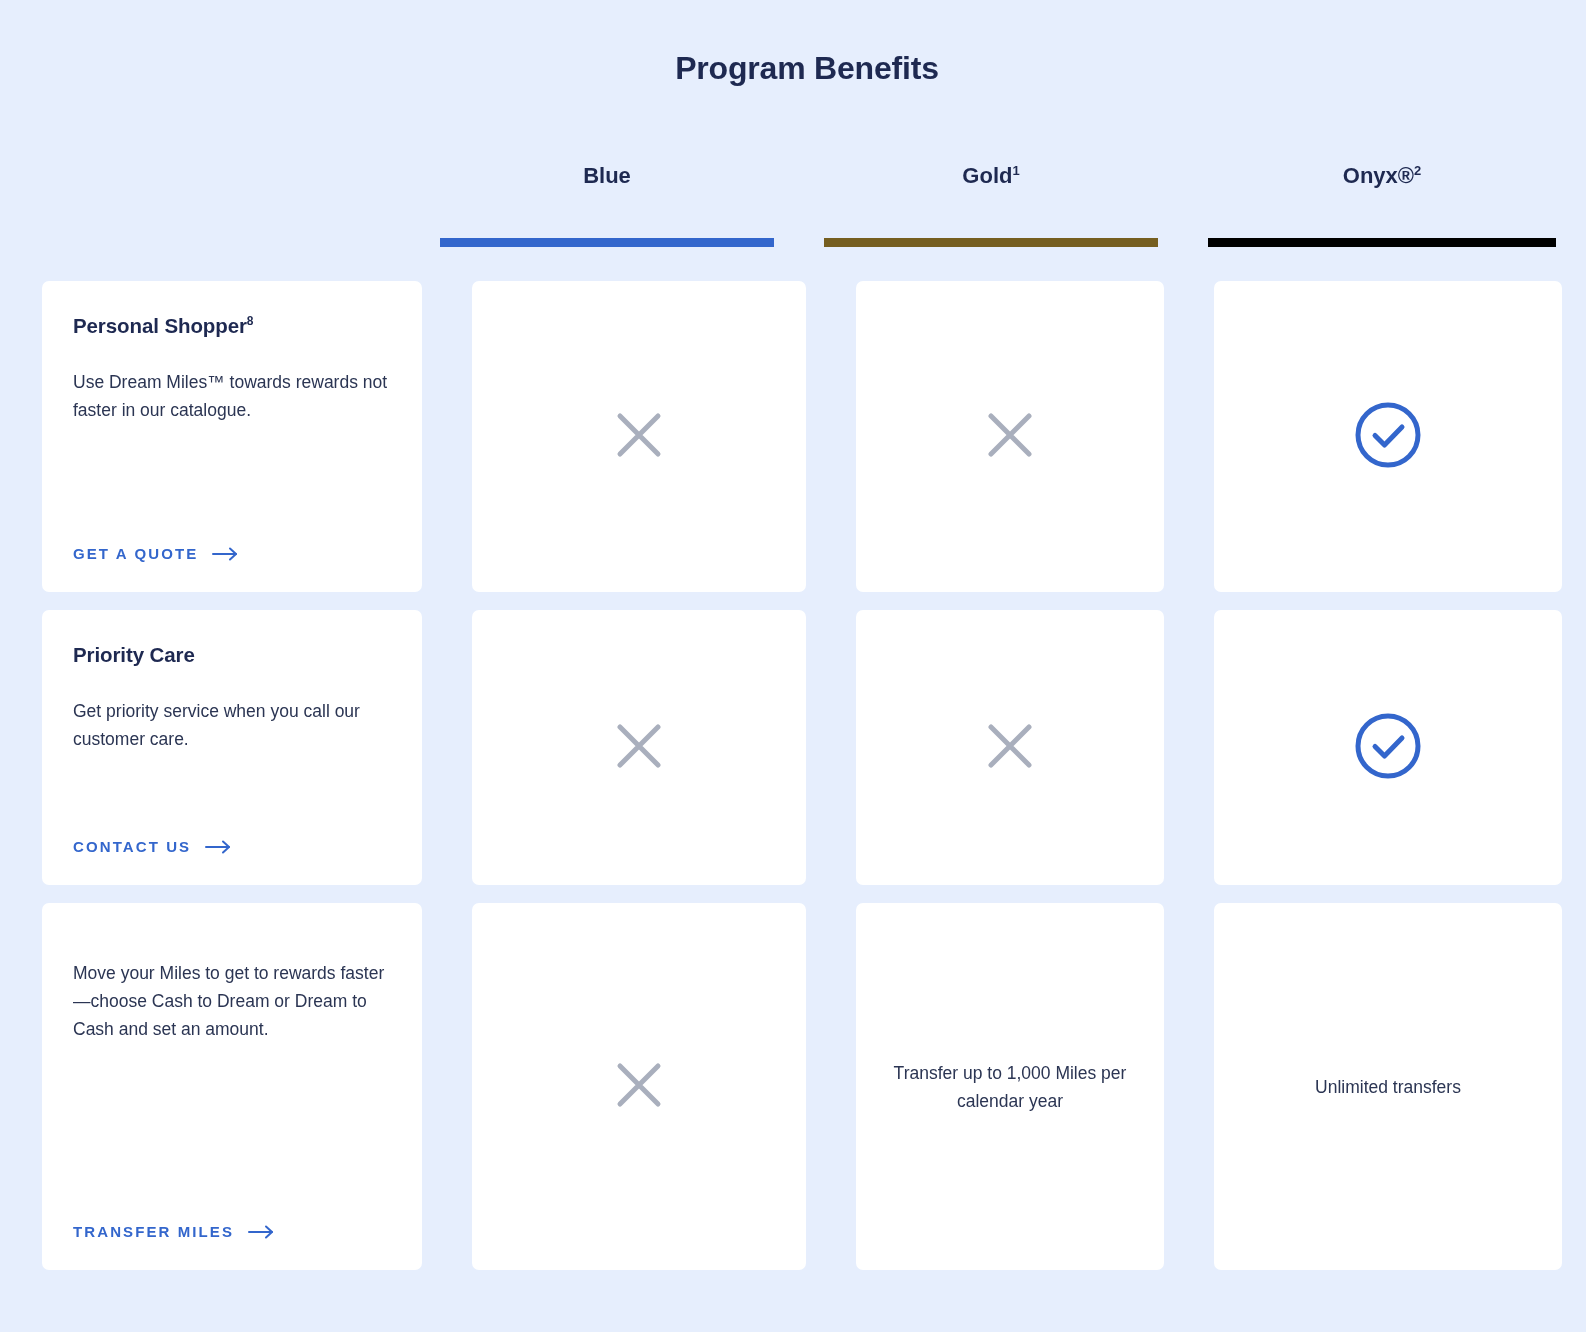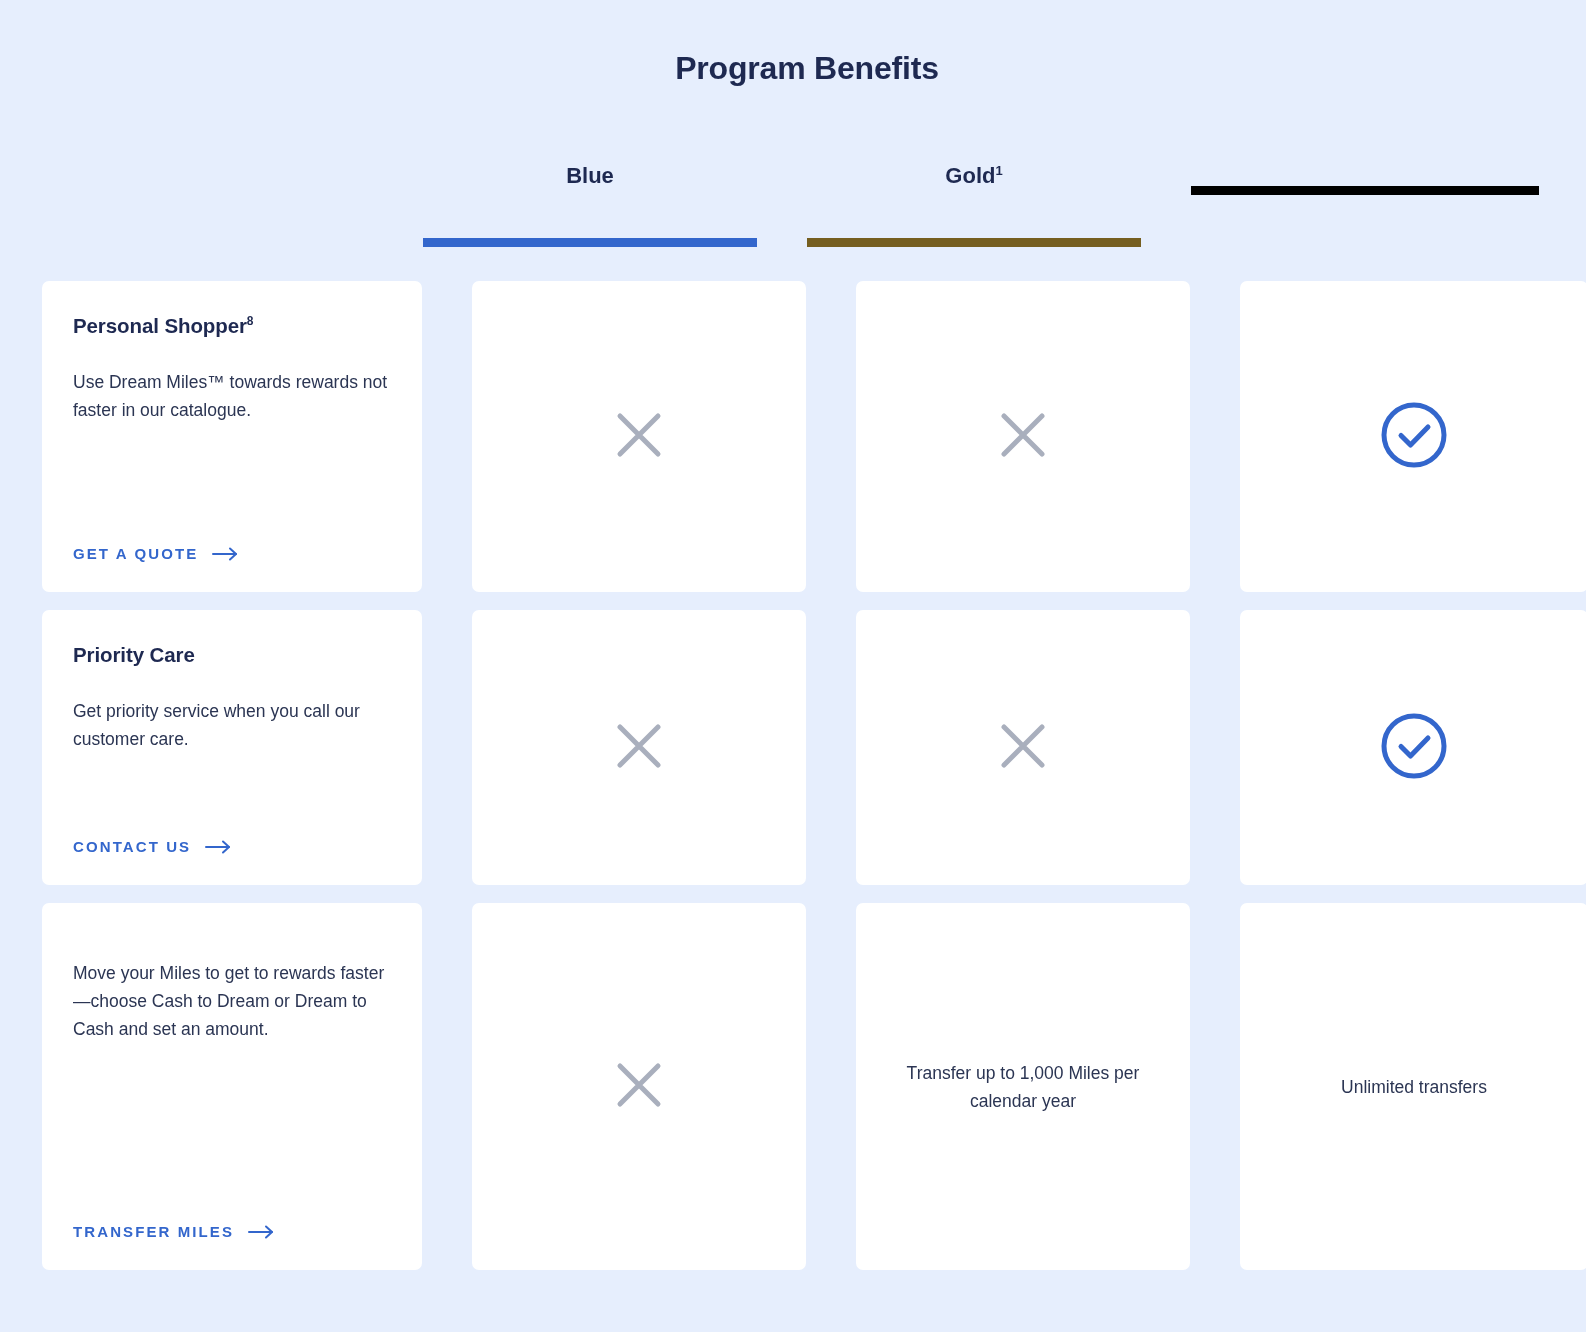--- a/index.html
+++ b/index.html
@@ -26,21 +26,21 @@
     font-size: 32px;
     font-weight: 700;
     color: #1e2951;
     letter-spacing: -0.2px;
     padding-top: 50px;
   }
 
   
   .header-row {
     position: absolute;
-    left: 39px;
+    left: 56px;
     top: 150px;
     width: 1500px;
     height: 105px;
     display: flex;
   }
   .header-spacer { width: 334px; flex: none; }
   .header-gap { width: 50px; flex: none; }
   .header-cell {
     flex: none;
     display: flex;
@@ -141,21 +141,21 @@
     flex: none;
     background: #ffffff;
     border-radius: 7px;
     display: flex;
     align-items: center;
     justify-content: center;
     padding: 24px 30px;
     text-align: center;
   }
   .value-card.c-blue { width: 334px; }
-  .value-card.c-gold { width: 334px; }
+  .value-card.c-gold { width: 308px; }
   .value-card.c-onyx { width: 348px; }
 
   .value-text {
     font-size: 17.5px;
     line-height: 28px;
     color: #2b3553;
   }
 
   
   .row-1 .info-card,
@@ -192,20 +192,23 @@
     <div class="header-cell c-gold">
       <div class="tier-name">
         <span>Gold</span><sup>1</sup>
       </div>
       <div class="tier-bar" id="bar-gold" style="background: rgb(117, 94, 32);"></div>
     </div>
 
     <div class="header-gap"></div>
 
     <div class="header-cell c-onyx">
+      <div class="tier-name">
+        <span>Onyx®</span><sup>2</sup>
+      </div>
       <div class="tier-bar" id="bar-onyx" style="background: rgb(0, 0, 0);"></div>
     </div>
   </div>
 
   <div class="rows">
 
     <div class="benefit-row row-1">
       <div class="info-card">
         <div class="info-title">
           <span>Personal Shopper</span><sup>8</sup>

